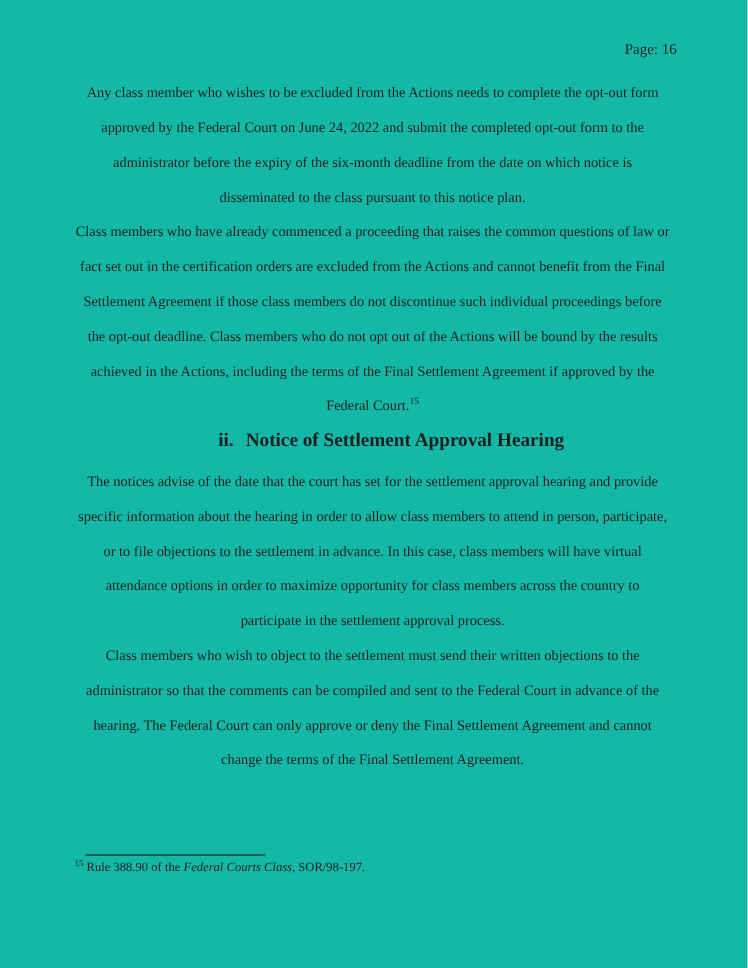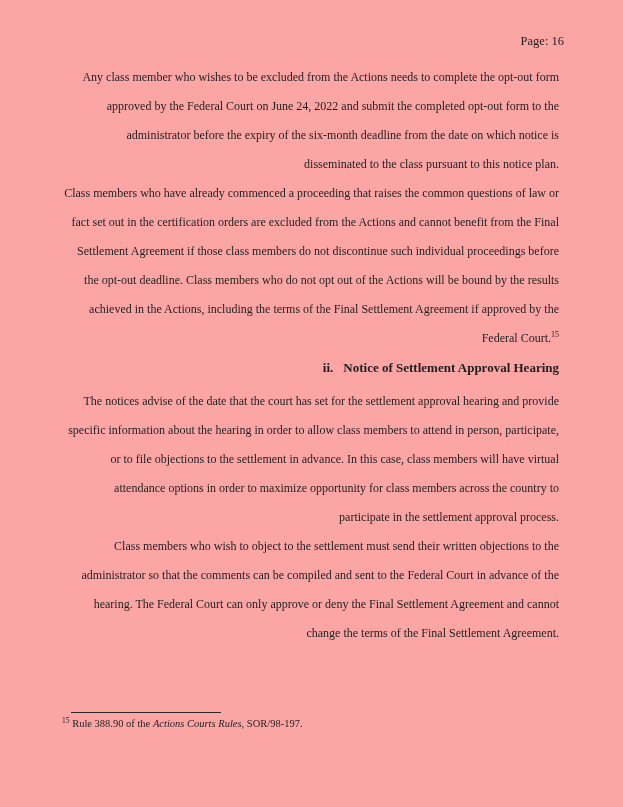--- a/index.html
+++ b/index.html
@@ -4,53 +4,53 @@
 <style>
   html, body {
     margin: 0;
     padding: 0;
     background: #ffffff;
   }
   .page {
     position: relative;
     width: 623px;
     height: 807px;
-    background: #fca5a5;
+    background: #14b8a6;
     font-family: "Liberation Serif", "DejaVu Serif", serif;
     color: #1f1f1f;
     overflow: hidden;
   }
   .page-number {
     position: absolute;
     top: 34px;
     right: 59px;
     font-size: 12.5px;
     line-height: 15px;
     color: #1f1f1f;
   }
   .content {
     position: absolute;
     top: 63px;
     left: 62px;
     width: 497px;
     font-size: 12px;
     line-height: 29px;
-    text-align: right;
+    text-align: center;
   }
   .content p {
     margin: 0;
     padding: 0;
   }
   sup.fn-ref {
     font-size: 8px;
     line-height: 0;
     vertical-align: super;
   }
   .heading {
-    font-size: 13px;
+    font-size: 16px;
     font-weight: bold;
     line-height: 29px;
     margin: 0 0 5px 0;
     padding: 0;
   }
   .heading .hnum {
     display: inline-block;
     margin-left: 31px;
     margin-right: 10px;
   }
@@ -97,16 +97,16 @@
     <h3 class="heading"><span class="hnum">ii.</span><span>Notice of Settlement Approval Hearing</span></h3>
 
     <p>The notices advise of the date that the court has set for the settlement approval hearing and provide specific information about the hearing in order to allow class members to attend in person, participate, or to file objections to the settlement in advance. In this case, class members will have virtual attendance options in order to maximize opportunity for class members across the country to participate in the settlement approval process.</p>
 
     <p>Class members who wish to object to the settlement must send their written objections to the administrator so that the comments can be compiled and sent to the Federal Court in advance of the hearing. The Federal Court can only approve or deny the Final Settlement Agreement and cannot change the terms of the Final Settlement Agreement.</p>
 
   </div>
 
   <div class="footnote-area">
     <div class="footnote-rule"></div>
-    <div class="footnote"><sup>15</sup><span> Rule 388.90 of the </span><span class="fn-italic">Actions Courts Rules</span><span>, SOR/98-197.</span></div>
+    <div class="footnote"><sup>15</sup><span> Rule 388.90 of the </span><span class="fn-italic">Federal Courts Class</span><span>, SOR/98-197.</span></div>
   </div>
 
 </div>
 
 </body></html>

